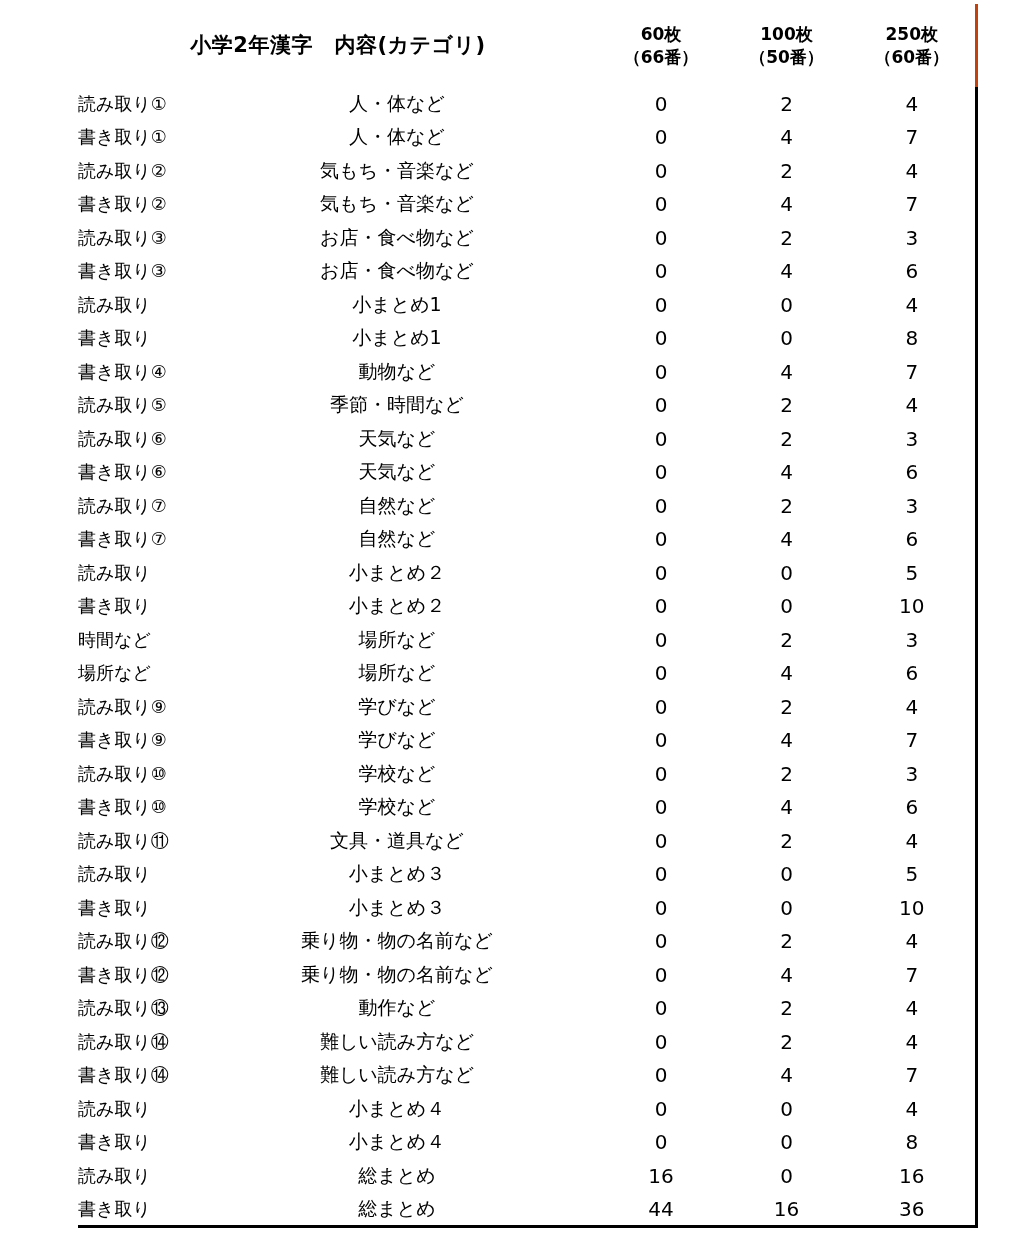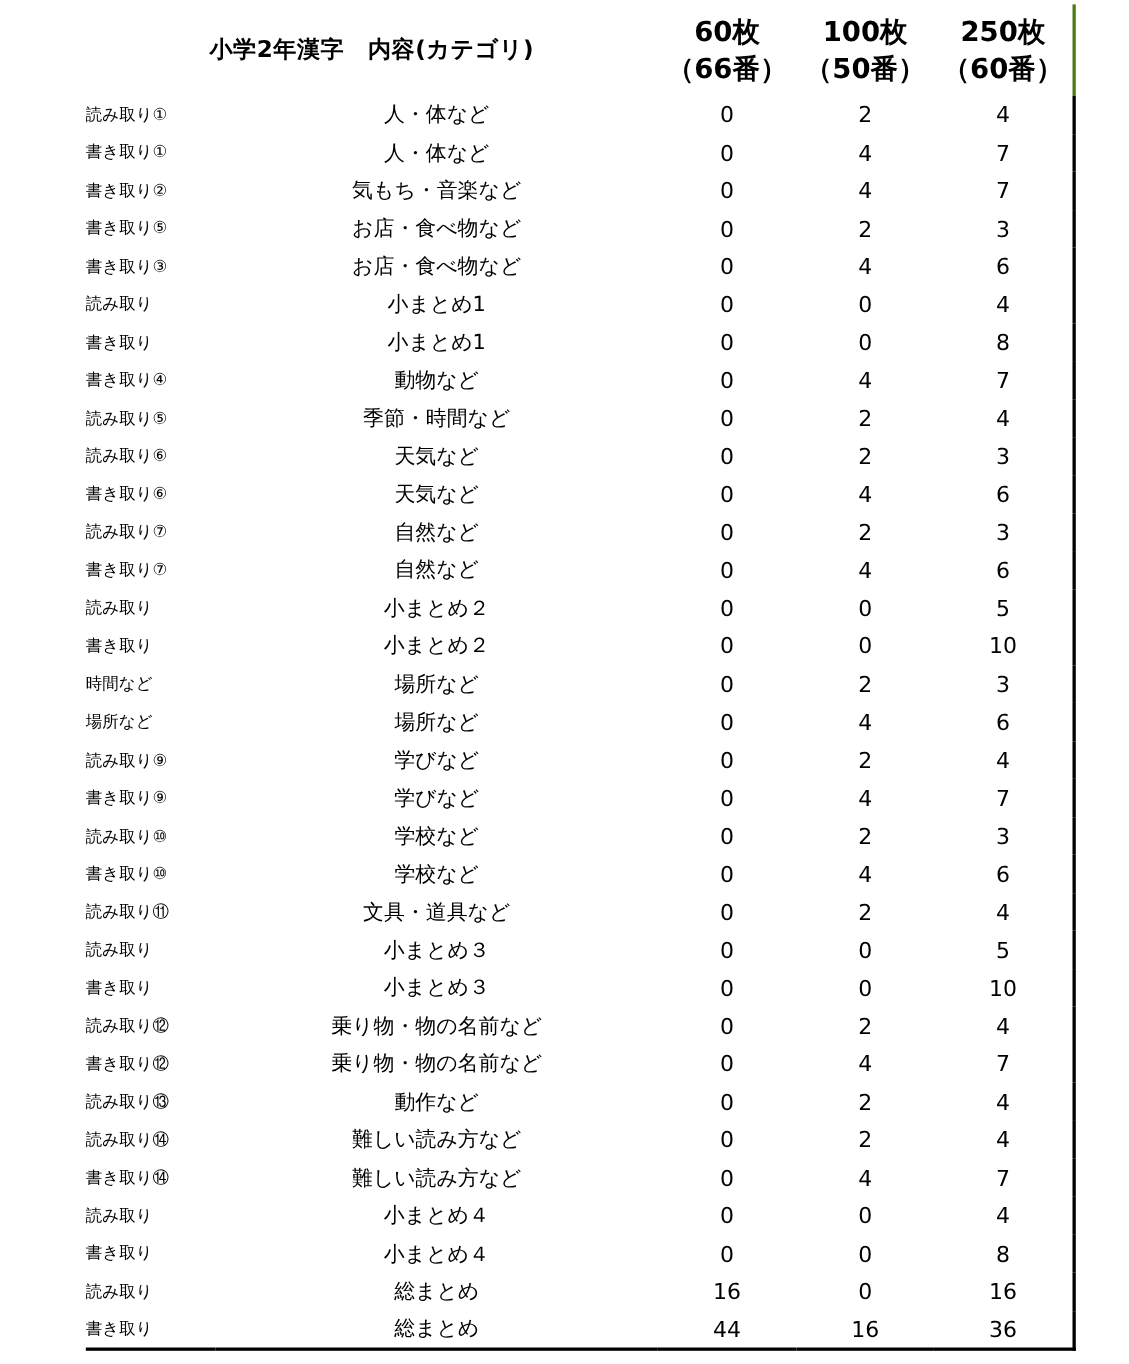--- a/index.html
+++ b/index.html
@@ -61,37 +61,37 @@
     letter-spacing: 0.5px;
     line-height: 1.2;
   }
 
   th.head-num {
     border-top: 3px solid #000;
     border-bottom: 3px solid #000;
     border-right: 2px solid #000;
     vertical-align: middle;
     font-weight: bold;
-    font-size: 25px;
+    font-size: 17px;
     line-height: 1.35;
   }
-  th.head-num.last { border-right: 3px solid #4d7c0f; }
+  th.head-num.last { border-right: 3px solid #c2410c; }
 
   .head-num-l1 { display: block; }
   .head-num-l2 { display: block; }
 
   
   tr.body-row { height: 30px; }
 
   td.cell-type {
     border-left: 3px solid #000;
     border-bottom: 2px solid #000;
     text-align: left;
     vertical-align: middle;
-    font-size: 15px;
+    font-size: 18px;
     padding-left: 3px;
     white-space: nowrap;
   }
 
   td.cell-cat {
     border-bottom: 2px solid #000;
     border-right: 2px solid #000;
     text-align: center;
     vertical-align: middle;
     font-size: 19px;
@@ -148,28 +148,35 @@
           <td class="cell-num last">4</td>
         </tr>
         <tr class="body-row">
           <td class="cell-type">書き取り①</td>
           <td class="cell-cat">人・体など</td>
           <td class="cell-num">0</td>
           <td class="cell-num">4</td>
           <td class="cell-num last">7</td>
         </tr>
         <tr class="body-row">
+          <td class="cell-type">読み取り②</td>
+          <td class="cell-cat">気もち・音楽など</td>
+          <td class="cell-num">0</td>
+          <td class="cell-num">2</td>
+          <td class="cell-num last">4</td>
+        </tr>
+        <tr class="body-row">
           <td class="cell-type">書き取り②</td>
           <td class="cell-cat">気もち・音楽など</td>
           <td class="cell-num">0</td>
           <td class="cell-num">4</td>
           <td class="cell-num last">7</td>
         </tr>
         <tr class="body-row">
-          <td class="cell-type">書き取り⑤</td>
+          <td class="cell-type">読み取り③</td>
           <td class="cell-cat">お店・食べ物など</td>
           <td class="cell-num">0</td>
           <td class="cell-num">2</td>
           <td class="cell-num last">3</td>
         </tr>
         <tr class="body-row">
           <td class="cell-type">書き取り③</td>
           <td class="cell-cat">お店・食べ物など</td>
           <td class="cell-num">0</td>
           <td class="cell-num">4</td>

